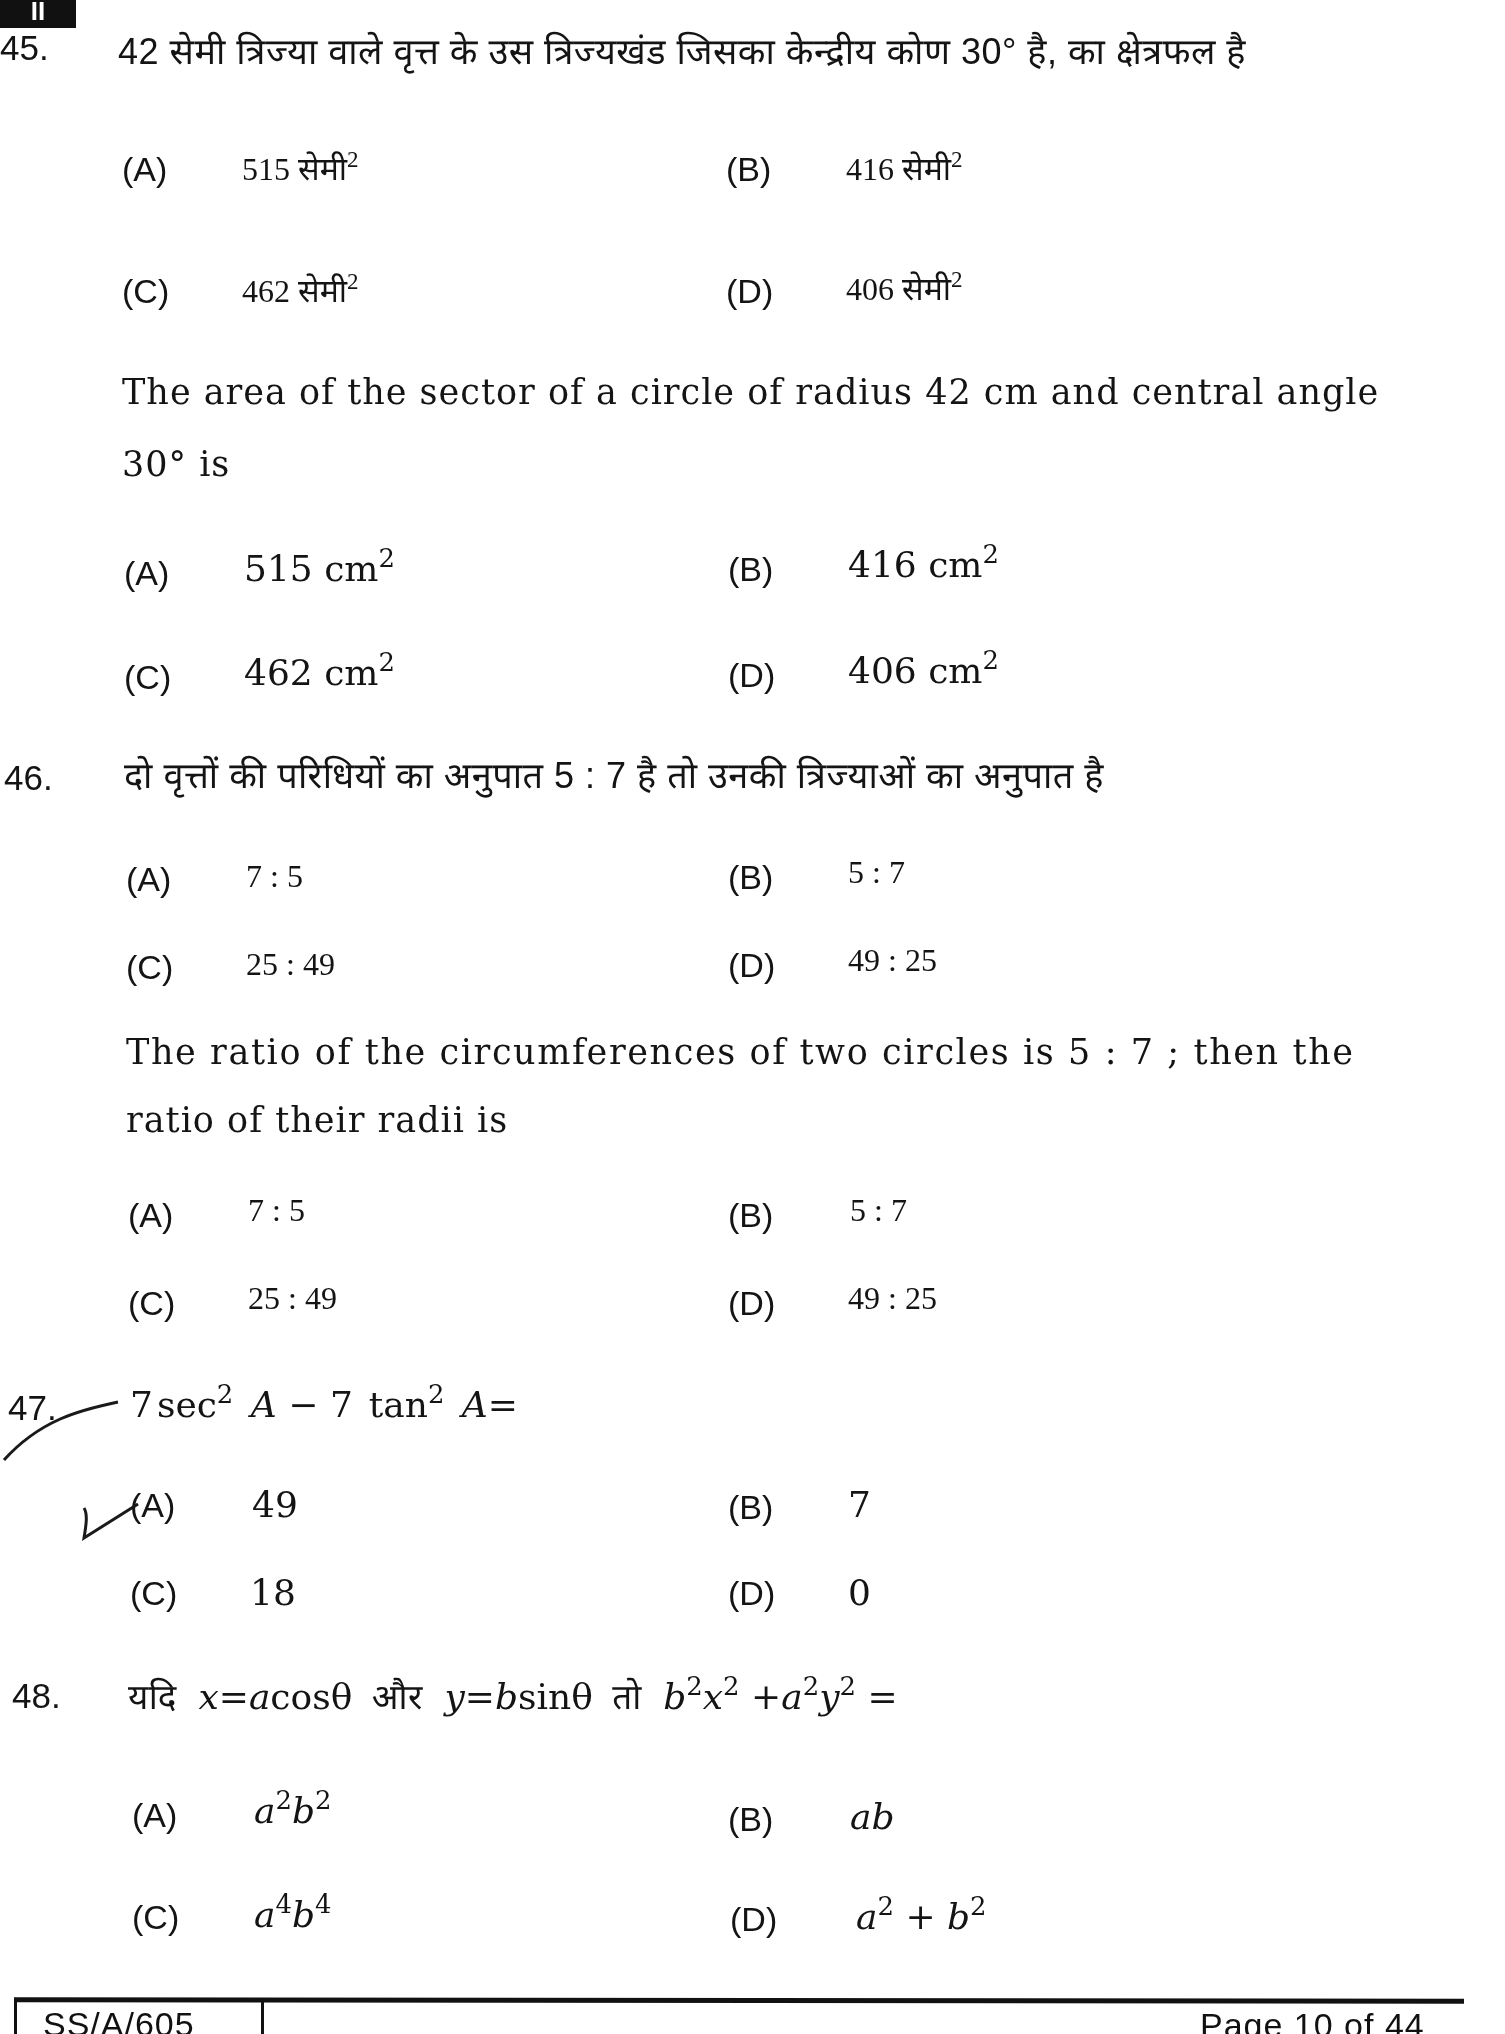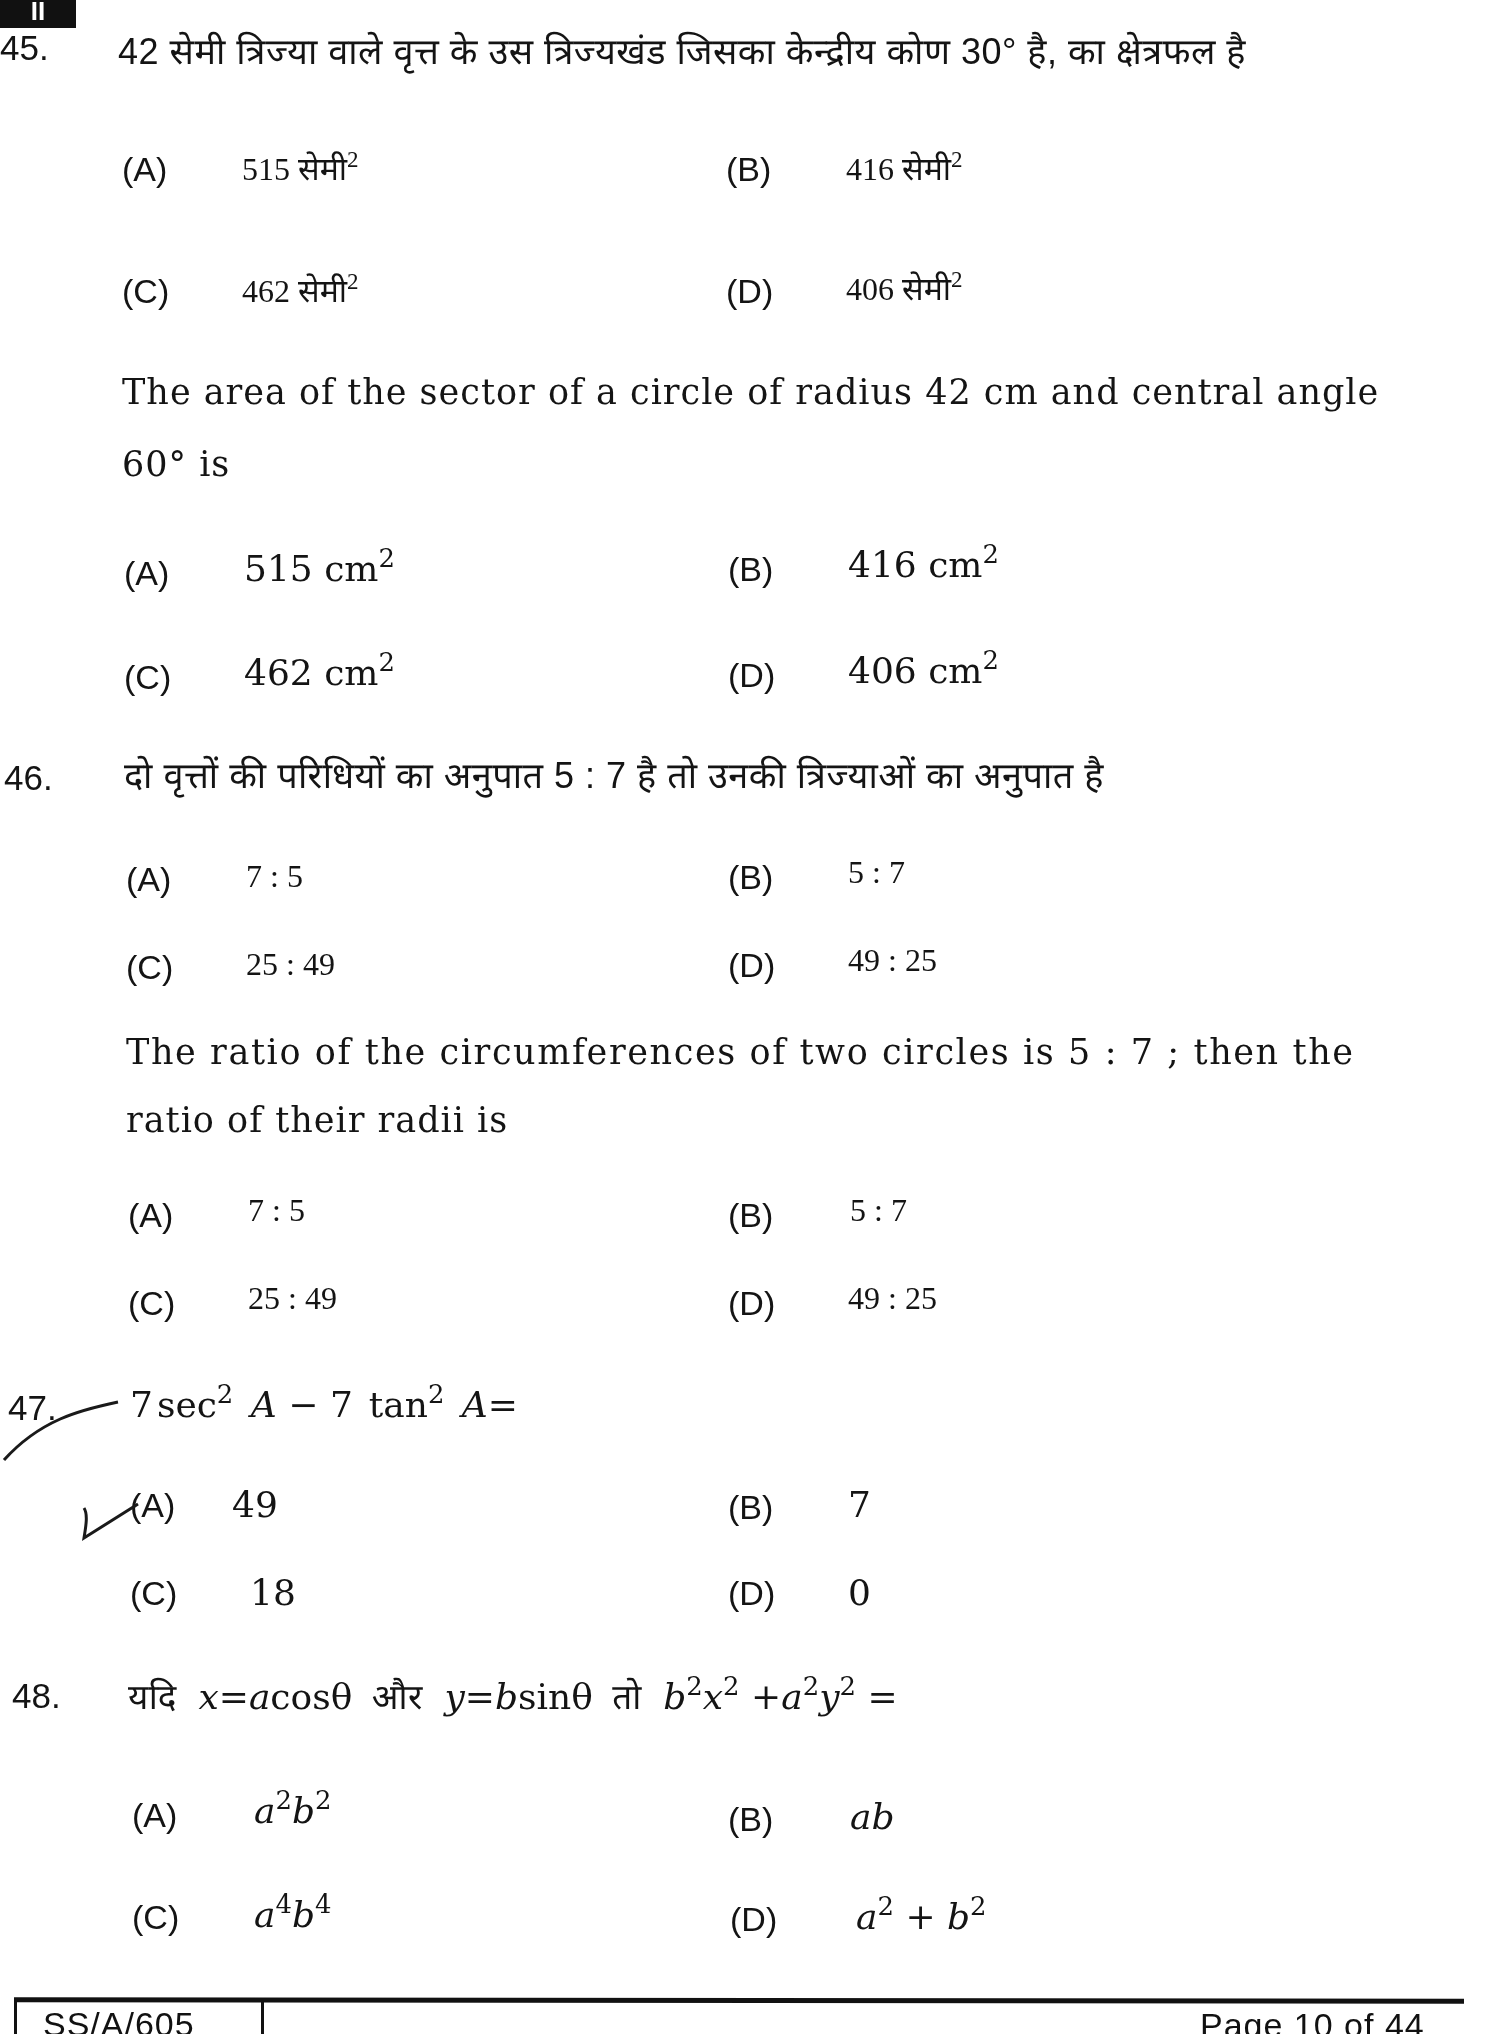--- a/index.html
+++ b/index.html
@@ -49,21 +49,21 @@
   <div class="abs val" style="left:242px; top:146px;"><span>515 सेमी</span><sup>2</sup></div>
   <div class="abs lbl" style="left:726px; top:150px;">(B)</div>
   <div class="abs val" style="left:846px; top:146px;"><span>416 सेमी</span><sup>2</sup></div>
   <div class="abs lbl" style="left:122px; top:272px;">(C)</div>
   <div class="abs val" style="left:242px; top:268px;text-align:right;"><span>462 सेमी</span><sup>2</sup></div>
   <div class="abs lbl" style="left:726px; top:272px;">(D)</div>
   <div class="abs val" style="left:846px; top:266px;"><span>406 सेमी</span><sup>2</sup></div>
 </div>
 
 <div class="abs en" style="left:122px; top:372px;">The area of the sector of a circle of radius 42 cm and central angle</div>
-<div class="abs en" style="left:122px; top:444px;">60° is</div>
+<div class="abs en" style="left:122px; top:444px;">30° is</div>
 
 <div>
   <div class="abs lbl" style="left:124px; top:554px;">(A)</div>
   <div class="abs valserif" style="left:244px; top:548px;"><span>515 cm</span><sup>2</sup></div>
   <div class="abs lbl" style="left:728px; top:550px;">(B)</div>
   <div class="abs valserif" style="left:848px; top:544px;"><span>416 cm</span><sup>2</sup></div>
   <div class="abs lbl" style="left:124px; top:658px;">(C)</div>
   <div class="abs valserif" style="left:244px; top:652px;"><span>462 cm</span><sup>2</sup></div>
   <div class="abs lbl" style="left:728px; top:656px;">(D)</div>
   <div class="abs valserif" style="left:848px; top:650px;"><span>406 cm</span><sup>2</sup></div>
@@ -107,21 +107,21 @@
 </div>
 <svg class="mark" style="left:0; top:1390px;" width="140" height="160" viewBox="0 0 140 160">
   <path d="M118 12 C 80 20, 40 30, 4 70" stroke="#1a1a1a" stroke-width="3" fill="none"></path>
 </svg>
 
 <div>
   <div class="abs lbl" style="left:130px; top:1486px;">(A)</div>
   <svg class="mark" style="left:78px; top:1500px;" width="70" height="50" viewBox="0 0 70 50">
     <path d="M6 8 C 10 14, 8 26, 6 38 L 60 4" stroke="#1a1a1a" stroke-width="3" fill="none"></path>
   </svg>
-  <div class="abs valserif" style="left:232px; top:1484px;">49</div>
+  <div class="abs valserif" style="left:252px; top:1484px;">49</div>
   <div class="abs lbl" style="left:728px; top:1488px;">(B)</div>
   <div class="abs valserif" style="left:848px; top:1484px;">7</div>
   <div class="abs lbl" style="left:130px; top:1574px;">(C)</div>
   <div class="abs valserif" style="left:250px; top:1572px;">18</div>
   <div class="abs lbl" style="left:728px; top:1574px;">(D)</div>
   <div class="abs valserif" style="left:848px; top:1572px;">0</div>
 </div>
 
 <div class="abs qnum" style="left:12px; top:1676px;">48.</div>
 <div class="abs math" style="left:128px; top:1672px;text-align:center;">

